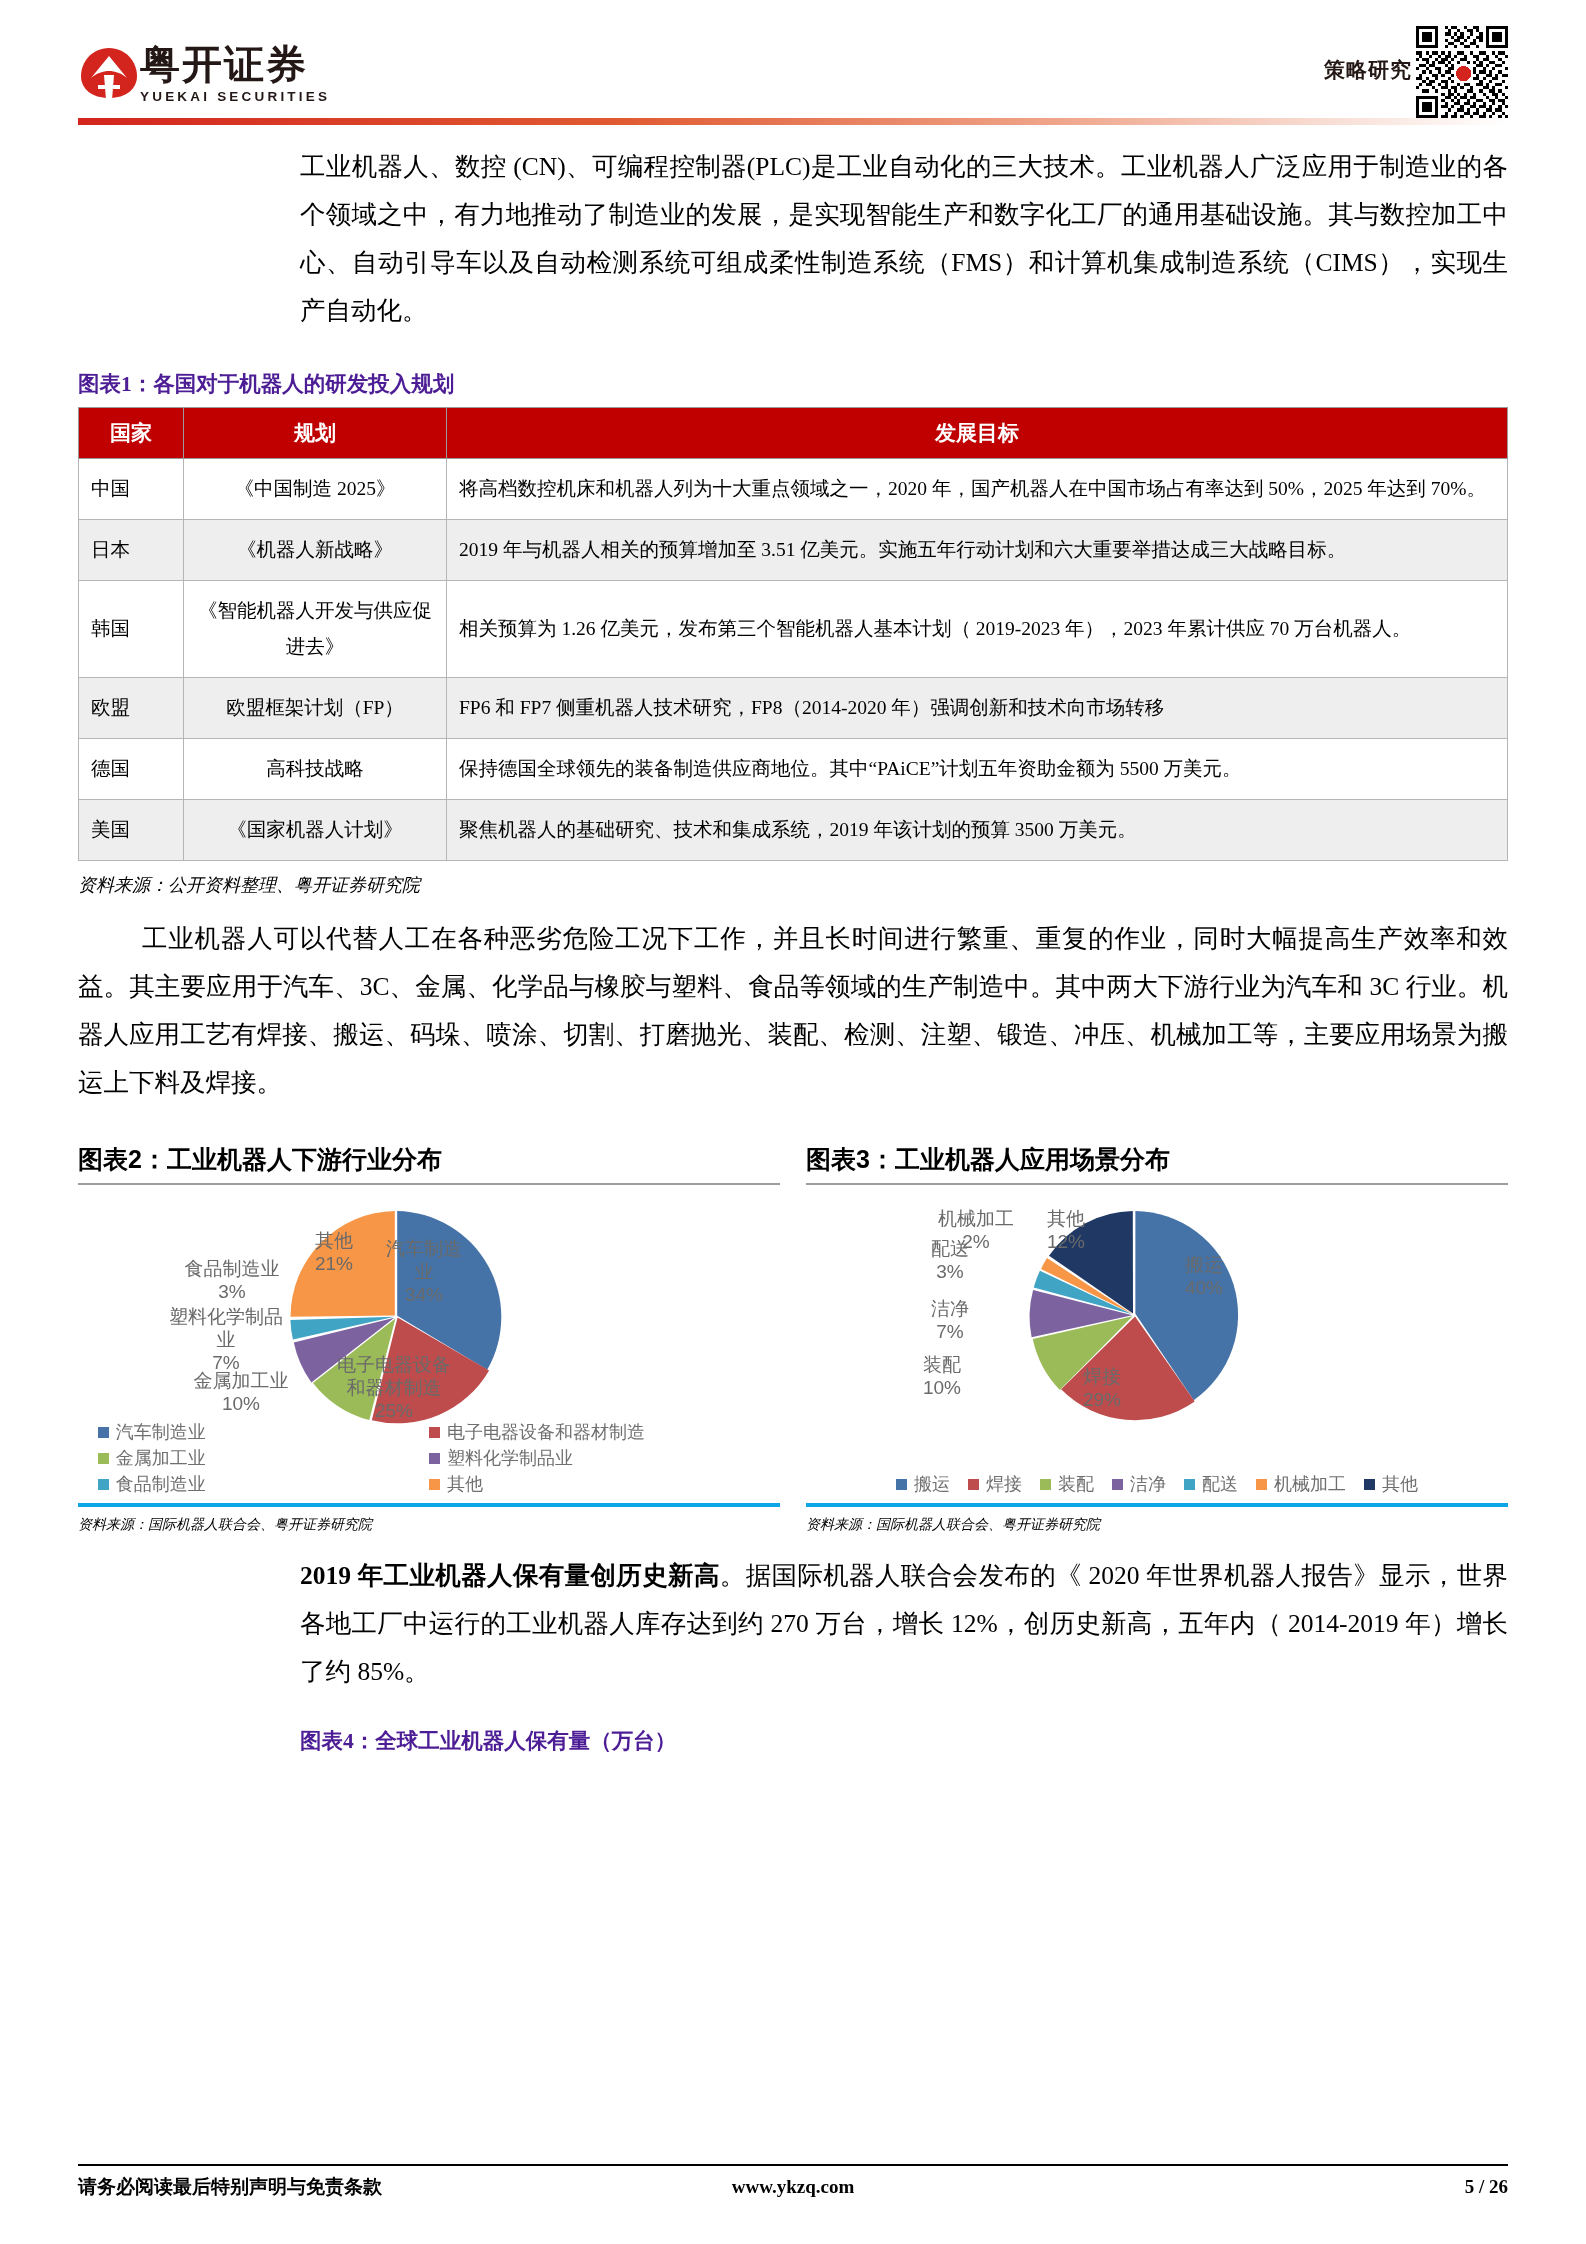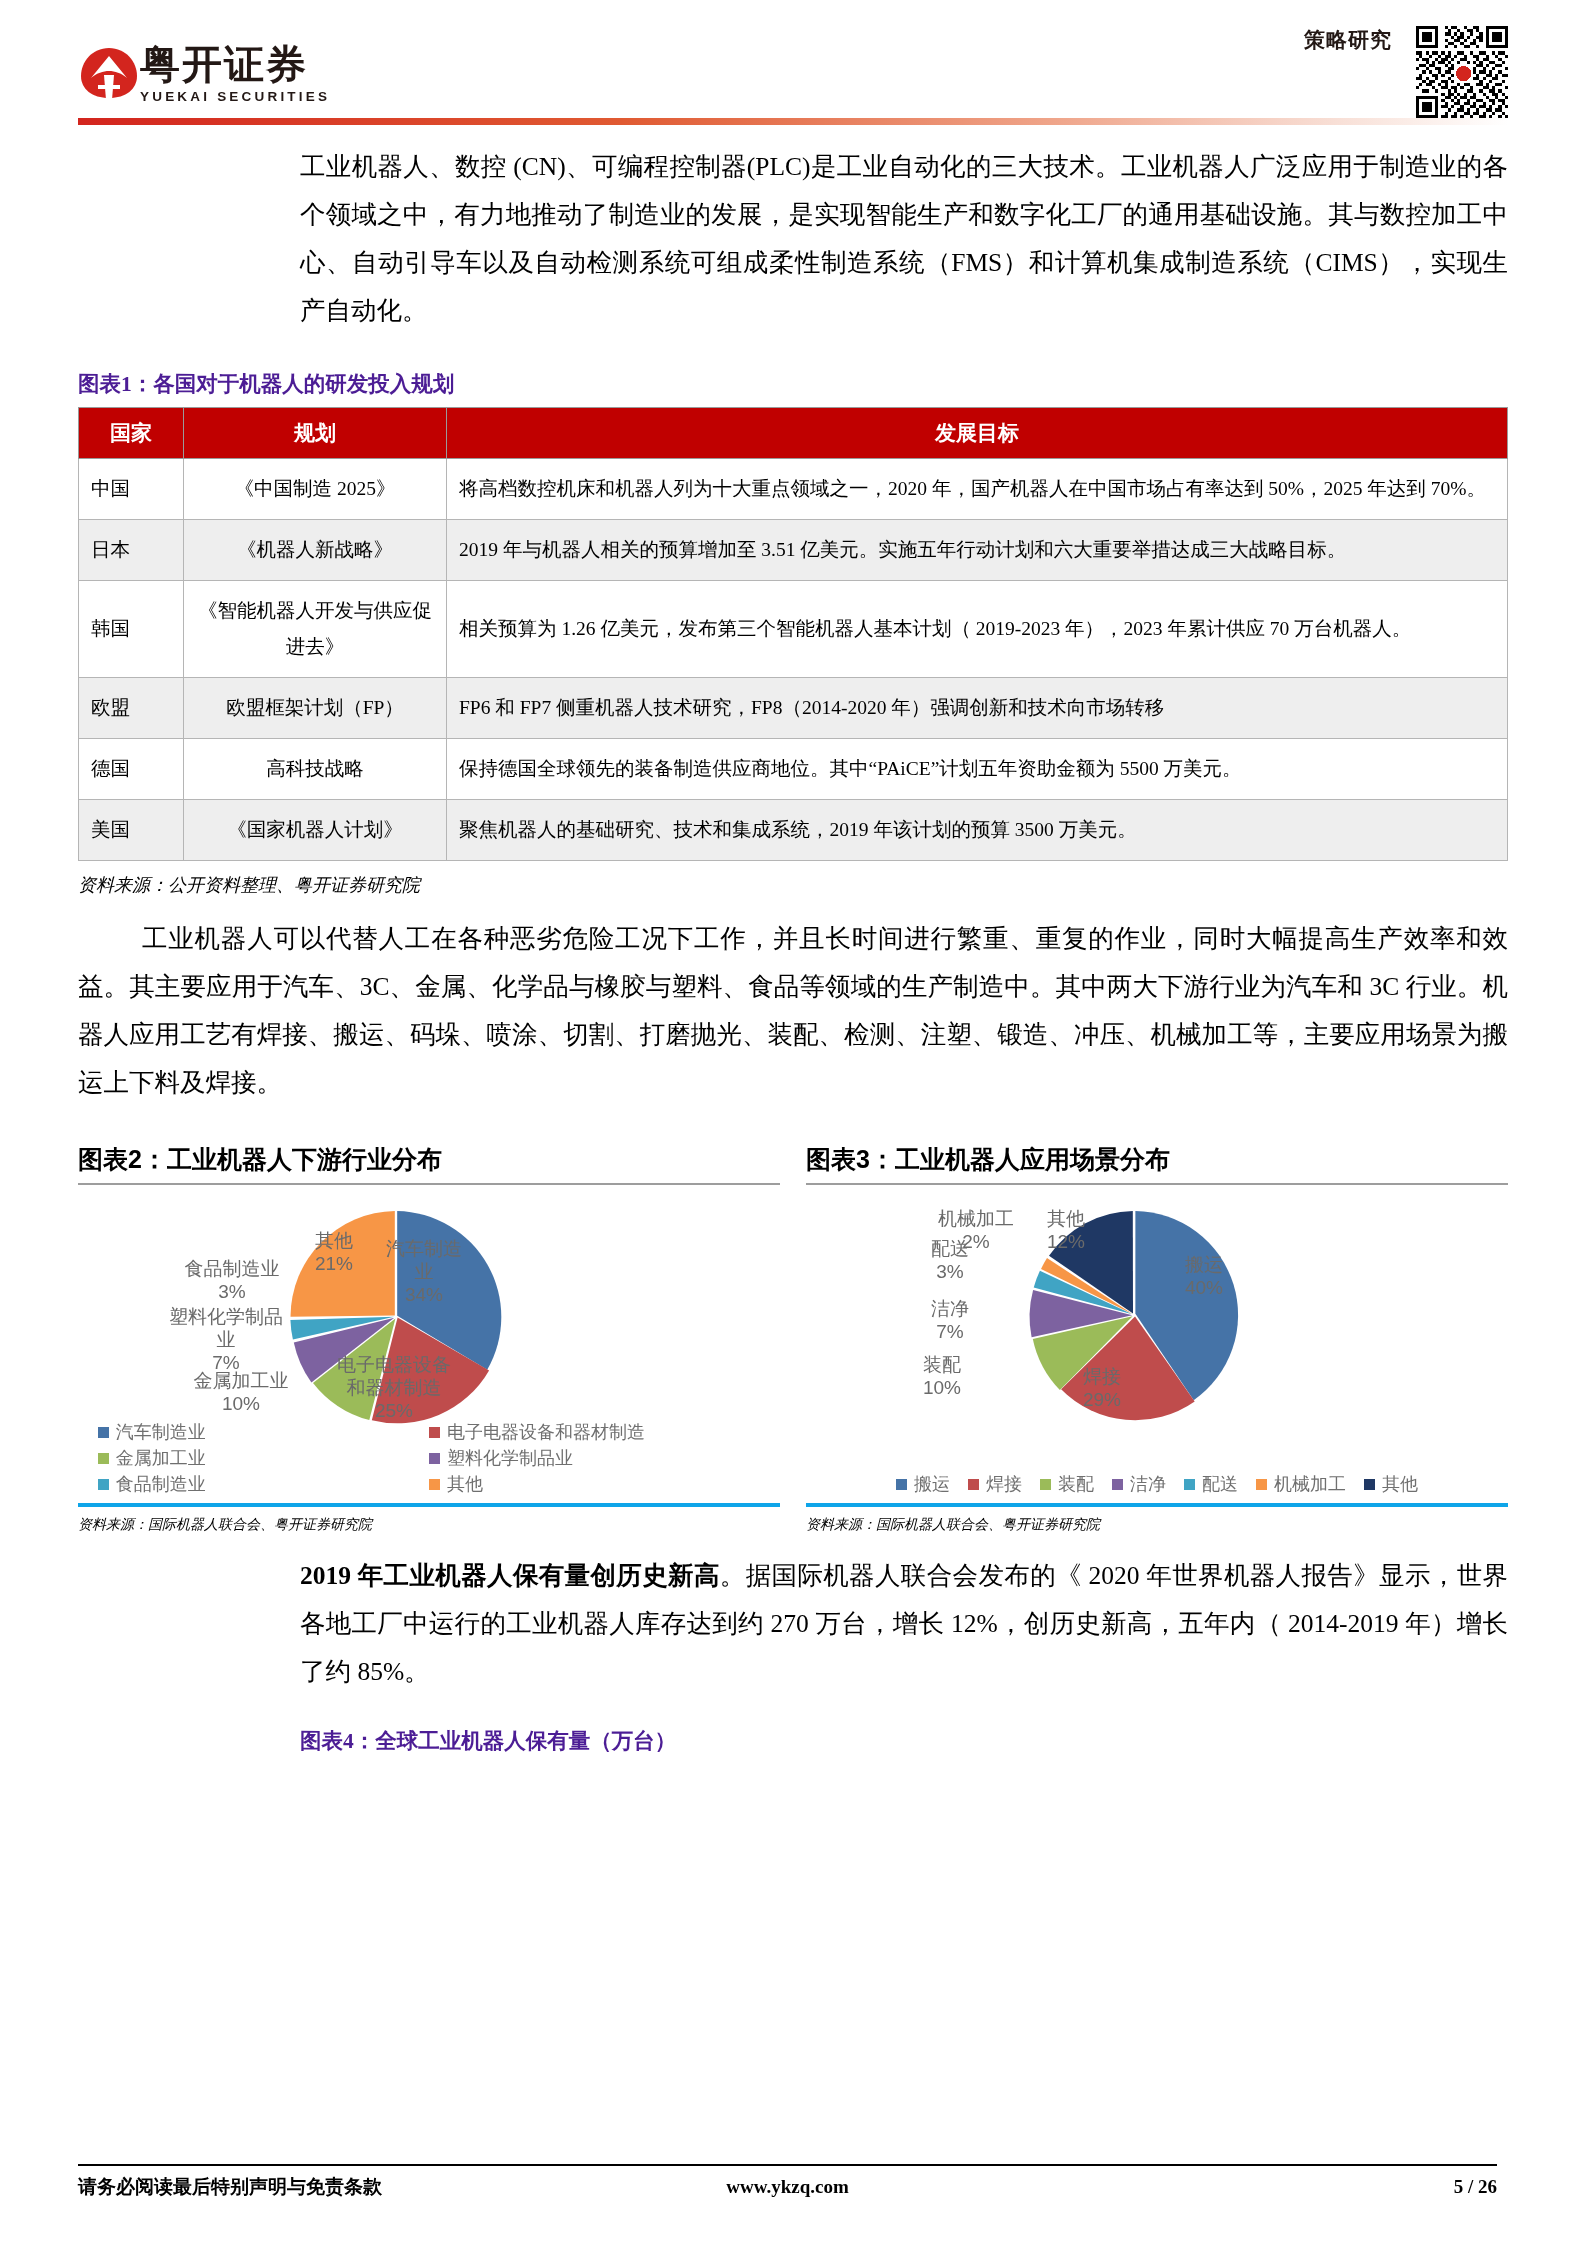--- a/index.html
+++ b/index.html
@@ -12,21 +12,21 @@
     overflow:hidden;
   }
   .page { position:relative; width:1586px; height:2244px; box-sizing:border-box; }
 
   
   .header { position:relative; height:118px; }
   .logo-wrap { position:absolute; left:78px; top:42px; display:flex; align-items:flex-end; }
   .logo-mark { width:62px; height:62px; position:relative; }
   .logo-text-cn { font-family:"Liberation Sans", sans-serif; font-weight:bold; font-size:40px; letter-spacing:2px; color:#231815; line-height:1; }
   .logo-text-en { font-family:"Liberation Sans", sans-serif; font-weight:bold; font-size:13.5px; letter-spacing:3.2px; color:#231815; margin-top:5px; }
-  .header-right { position:absolute; right:78px; top:26px; display:flex; align-items:flex-start; gap:24px; }
+  .header-right { position:absolute; right:78px; top:26px; display:flex; align-items:center; gap:4px; }
   .hdr-label { font-family:"Liberation Sans", sans-serif; font-weight:bold; font-size:21px; color:#231815; padding-bottom:4px; letter-spacing:1px; }
   .qr { width:92px; height:92px; }
 
   .rule { height:7px; margin:0 78px 0 78px;
           background:linear-gradient(to right,#d3251e 0%,#e05a32 38%,#efa489 68%,#f8dfd6 88%,#ffffff 100%); }
 
   
   .content { padding:0 78px; }
 
   h1.sec-title {
@@ -92,21 +92,21 @@
   .legend.cols2 { padding:0 6px; }
   .legend-item { display:flex; align-items:center; gap:7px; color:#6f6f6f;
                  font-family:"Liberation Serif", serif; font-size:18px; line-height:26px; }
   .legend.cols2 .legend-item { width:48%; }
   .legend.row1 .legend-item { margin:0 9px; }
   .swatch { width:11px; height:11px; display:inline-block; }
 
   .chart-src { font-size:14px; font-style:italic; color:#000; margin-top:9px; }
 
   
-  .footer { position:absolute; left:78px; right:89px; bottom:44px; }
+  .footer { position:absolute; left:78px; right:78px; bottom:44px; }
   .footer-rule { border-top:2.5px solid #000; margin-bottom:8px; }
   .footer-row { display:flex; align-items:center; font-family:"Liberation Serif", serif; font-size:19px; font-weight:bold; }
   .footer-left { flex:1; text-align:left; }
   .footer-center { flex:1; text-align:center; }
   .footer-right { flex:1; text-align:right; }
 </style>
 </head>
 <body>
 
 <div class="page">

